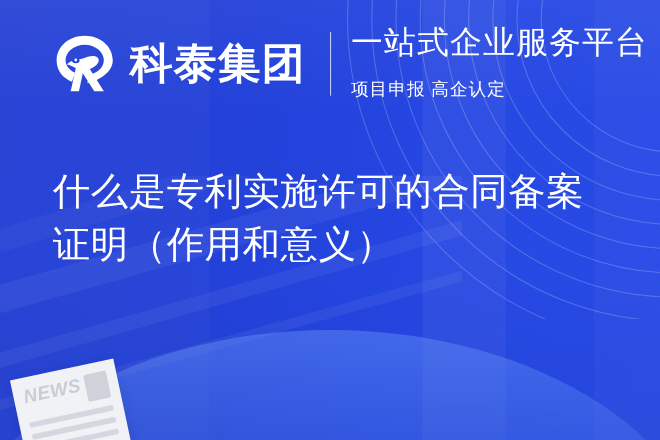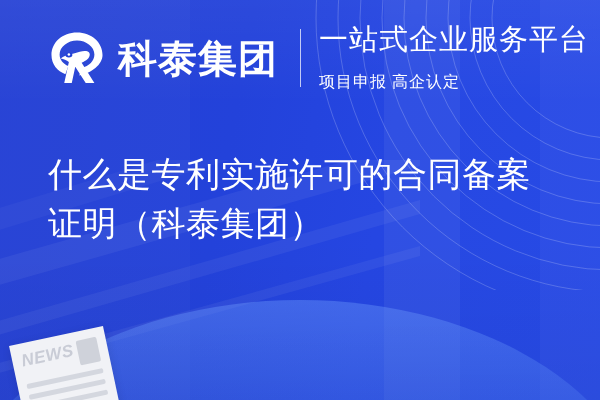--- a/index.html
+++ b/index.html
@@ -244,21 +244,21 @@
     <div class="divider"></div>
 
     <div class="tagline">
       <div class="tagline-main">一站式企业服务平台</div>
       <div class="tagline-sub">项目申报 高企认定</div>
     </div>
   </div>
 
   <div class="title">
     <div>什么是专利实施许可的合同备案</div>
-    <div>证明（科泰集团）</div>
+    <div>证明（作用和意义）</div>
   </div>
 
   <div class="news-card">
     <div class="news-top">
       <div class="news-word">NEWS</div>
       <div class="news-thumb"></div>
     </div>
     <div class="news-lines">
       <div class="news-line"></div>
       <div class="news-line"></div>

